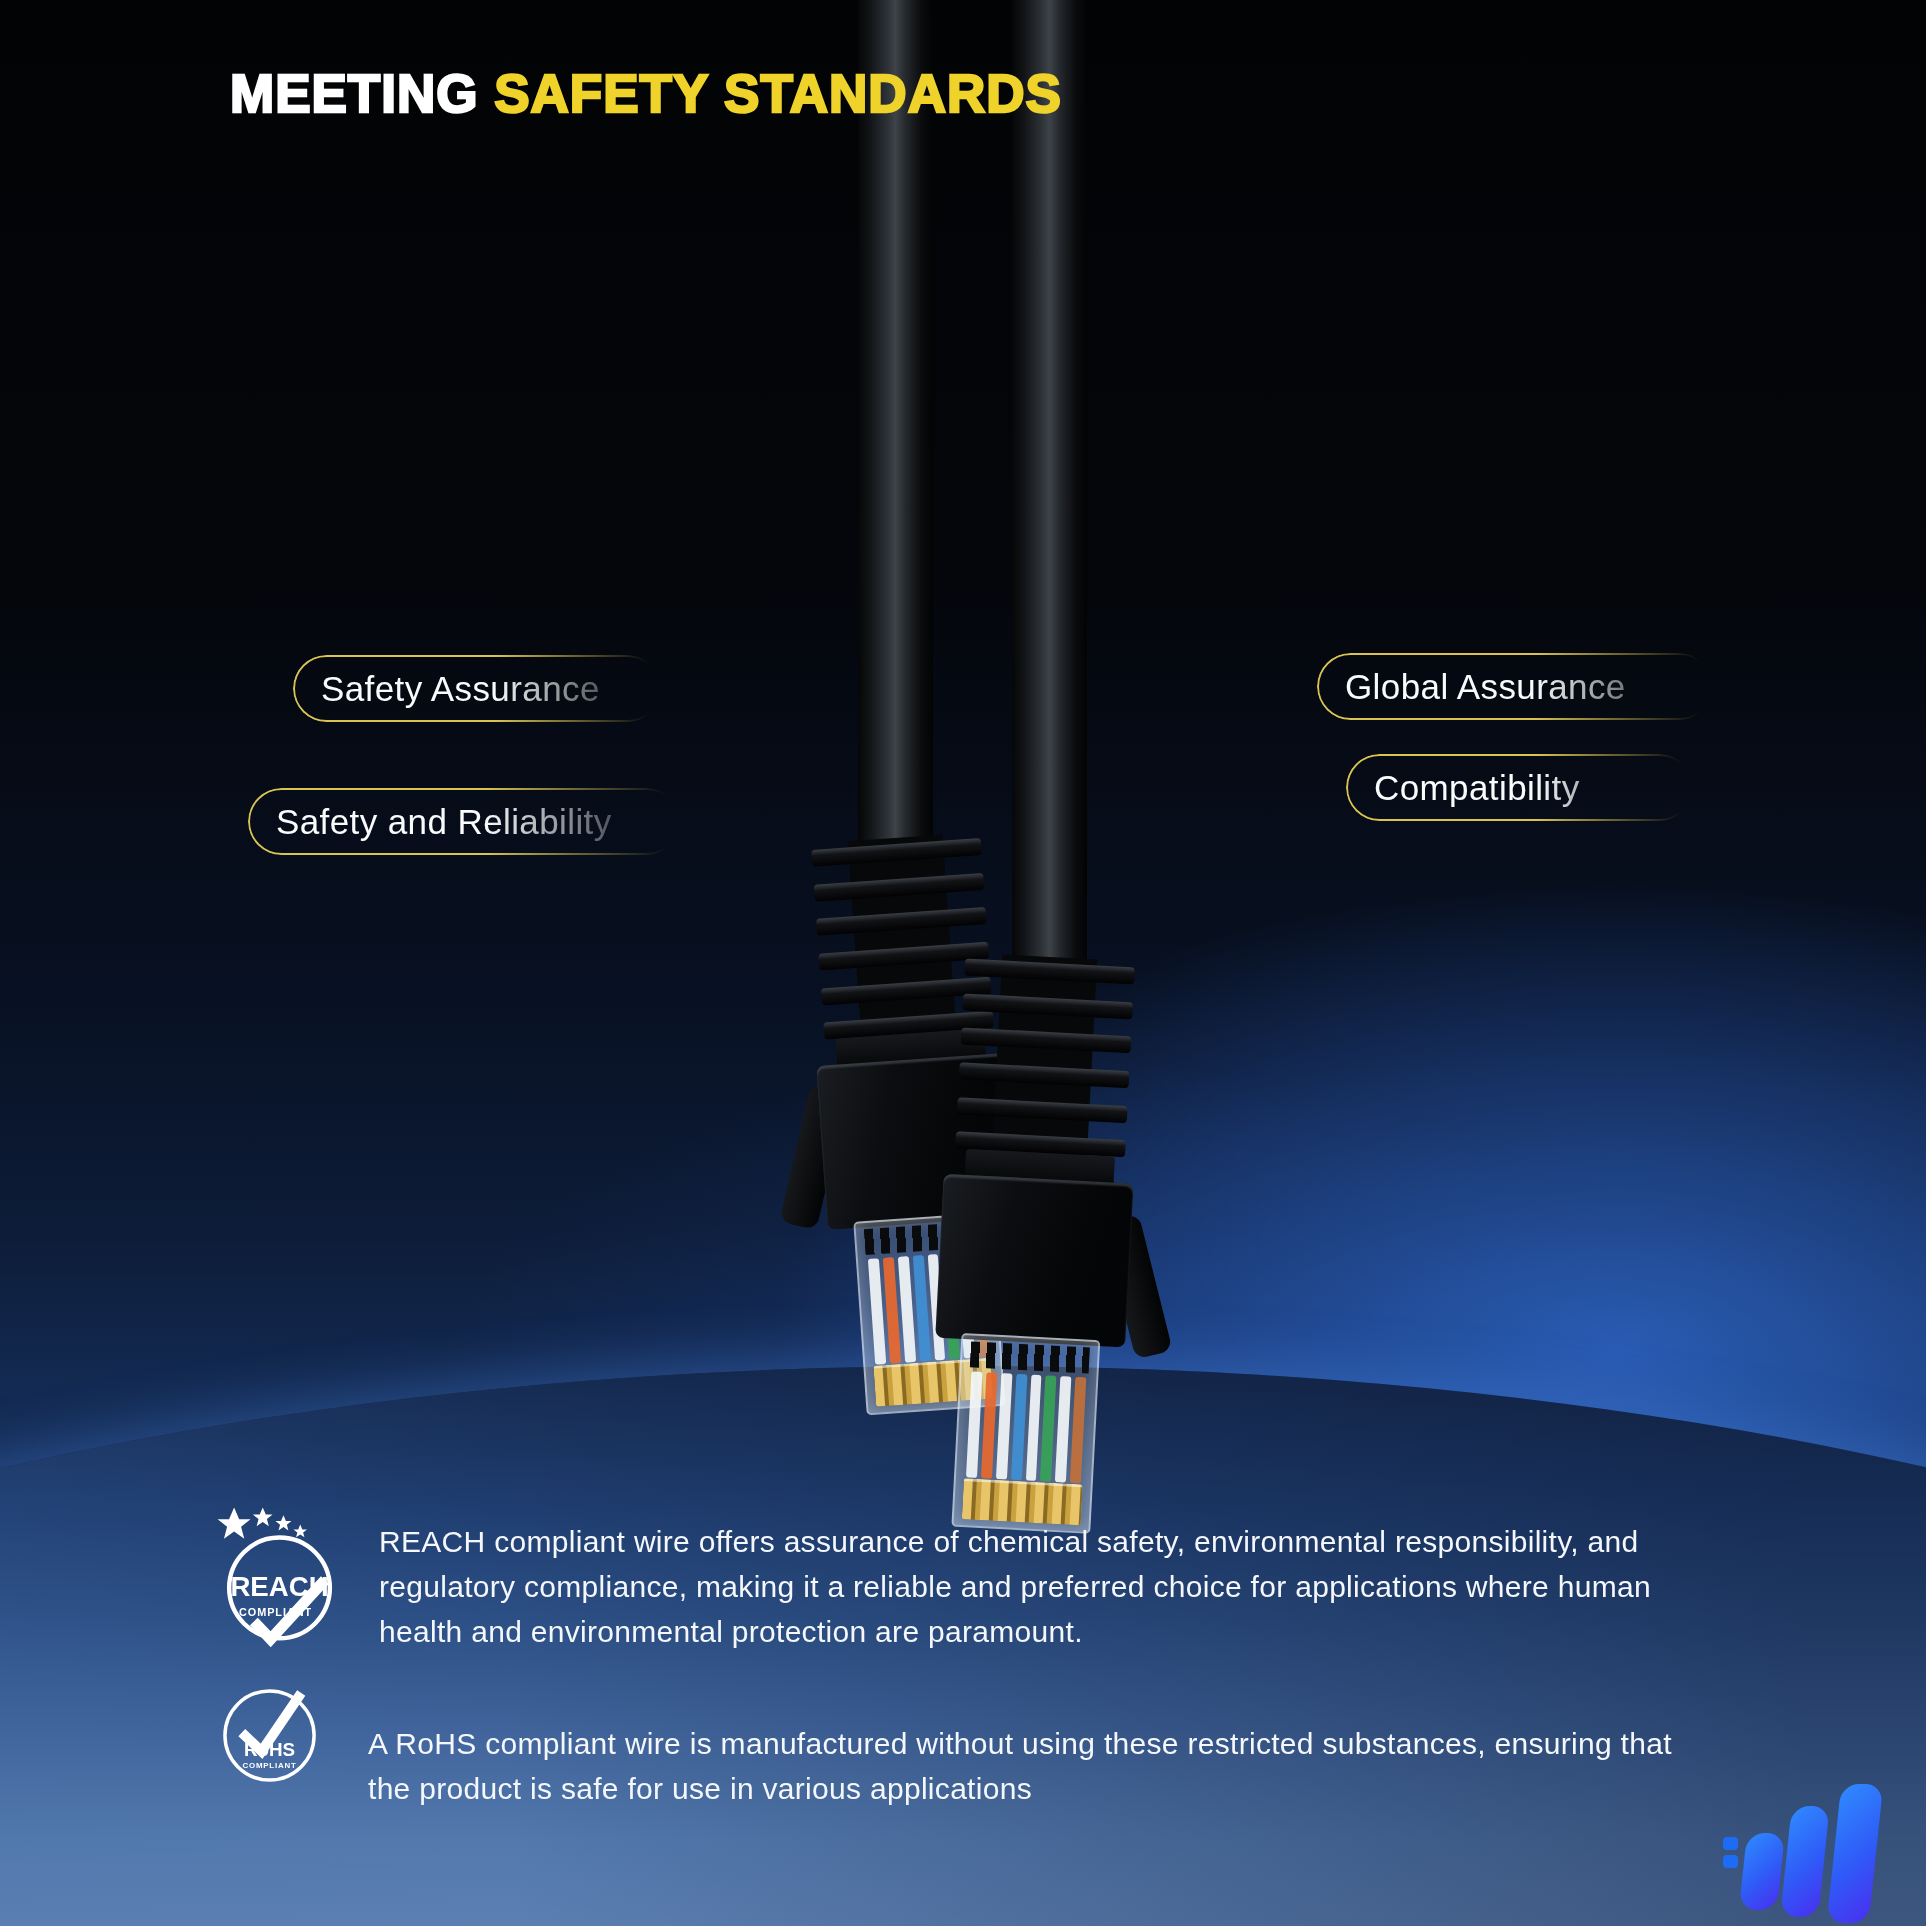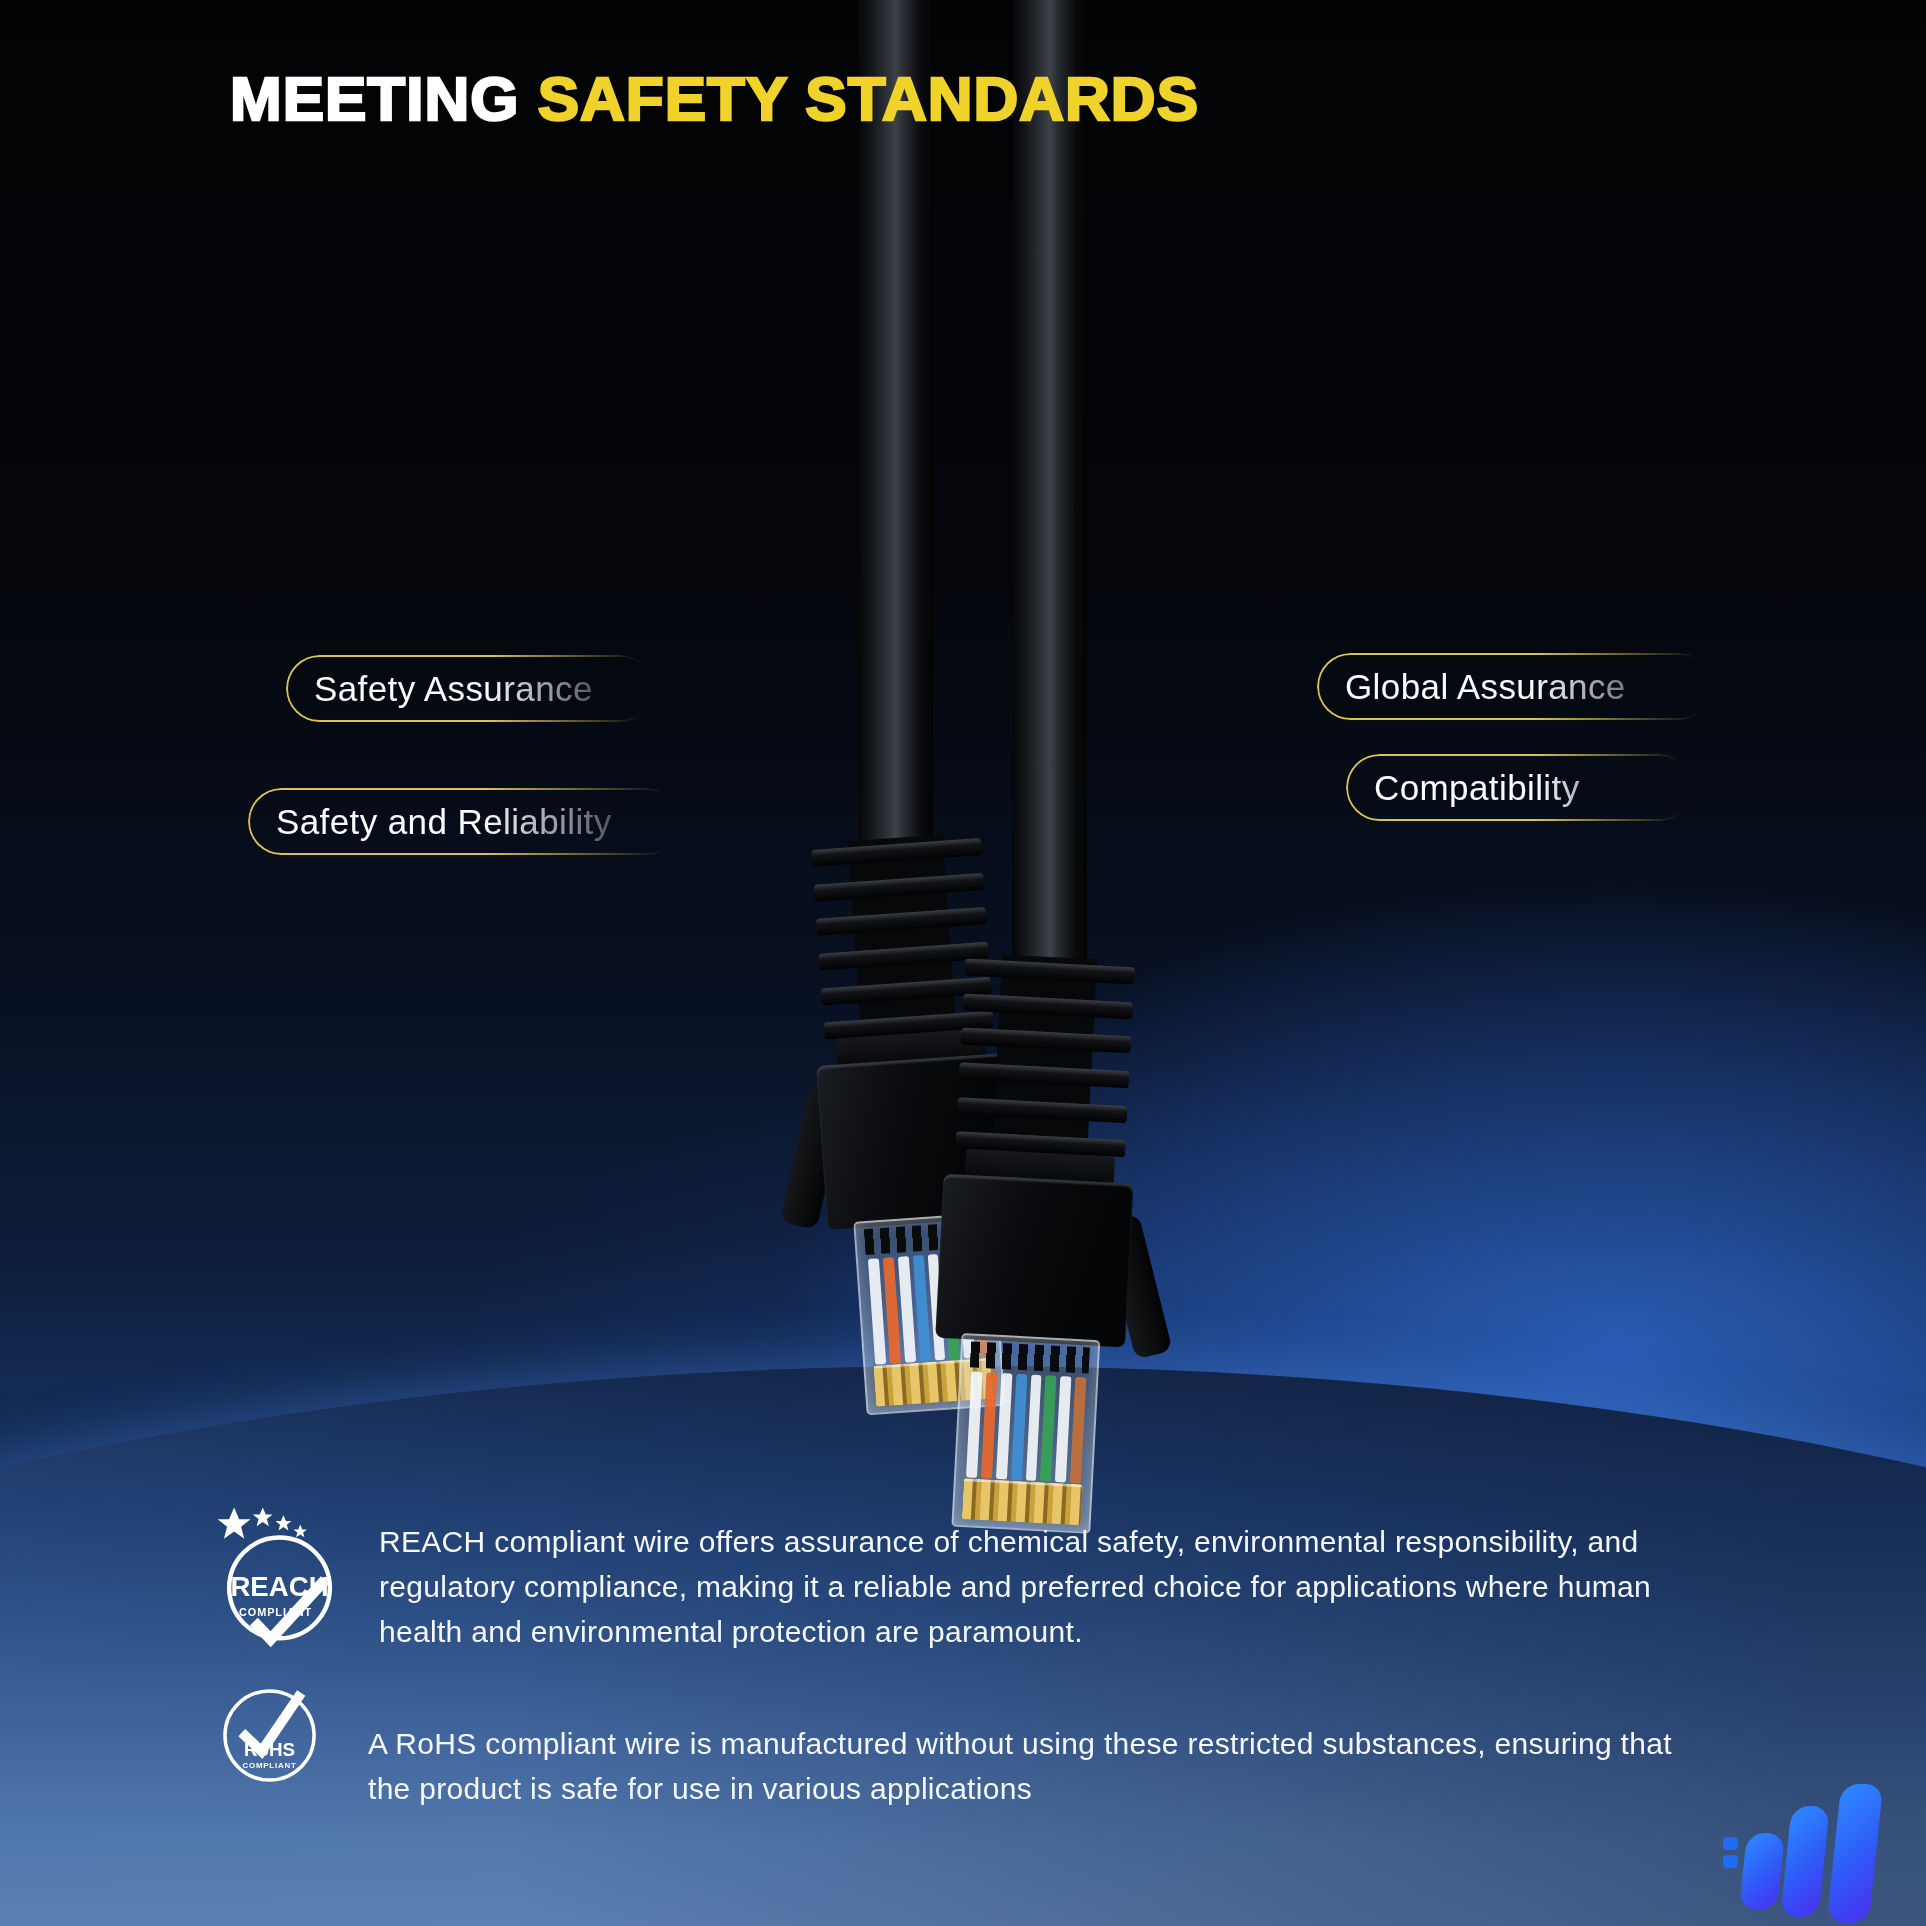--- a/index.html
+++ b/index.html
@@ -16,32 +16,32 @@
   }
   
   .ground{position:absolute;left:-941px;top:1366px;width:3812px;height:1485px;border-radius:50%;z-index:2;
     background:
       linear-gradient(90deg, rgba(70,115,180,0.28), rgba(0,0,0,0) 38%, rgba(8,18,42,0.38) 72%),
       linear-gradient(180deg,#15294e 0%,#1e3c6e 9%,#2c4f85 17%,#41659c 25%,#5379ad 32%,#5d80b3 38%,#6584b4 100%);
     box-shadow:0 -4px 54px 6px rgba(70,125,215,0.40);
   }
 
   
-  .title{position:absolute;left:230px;top:63px;z-index:30;font-size:62px;font-weight:900;
+  .title{position:absolute;left:230px;top:63px;z-index:30;font-size:53px;font-weight:900;
     letter-spacing:1px;white-space:nowrap;-webkit-text-stroke:2.5px currentColor;}
   .title .t1{color:#ffffff;-webkit-text-stroke:2.5px #ffffff;}
   .title .t2{color:#efd32b;-webkit-text-stroke:2.5px #efd32b;}
 
   
   .pill{position:absolute;z-index:30;height:67px;border:2.5px solid #d9c452;border-radius:36px;
     box-sizing:border-box;display:flex;align-items:center;padding-left:26px;
     -webkit-mask-image:linear-gradient(90deg,#000 55%,rgba(0,0,0,0) 97%);
     mask-image:linear-gradient(90deg,#000 55%,rgba(0,0,0,0) 97%);}
   .pill span{font-size:35px;color:#fafbfd;letter-spacing:0.4px;white-space:nowrap;}
-  #pill-safety{left:286px;top:655px;width:368px;}
+  #pill-safety{left:293px;top:655px;width:368px;}
   #pill-quality{left:248px;top:788px;width:432px;}
   #pill-global{left:1317px;top:653px;width:396px;}
   #pill-compat{left:1346px;top:754px;width:347px;}
 
   
   .tube{position:absolute;width:75px;z-index:10;border-radius:0 0 10px 10px;
     background:linear-gradient(90deg,#050607 0%,#121417 16%,#2e3338 40%,#3d4348 50%,#24282c 64%,#0b0c0e 84%,#020303 100%);}
   #tube-left{left:858px;top:0;height:863px;}
   #tube-right{left:1012px;top:0;height:978px;}
   .assembly{position:absolute;width:230px;z-index:11;}

